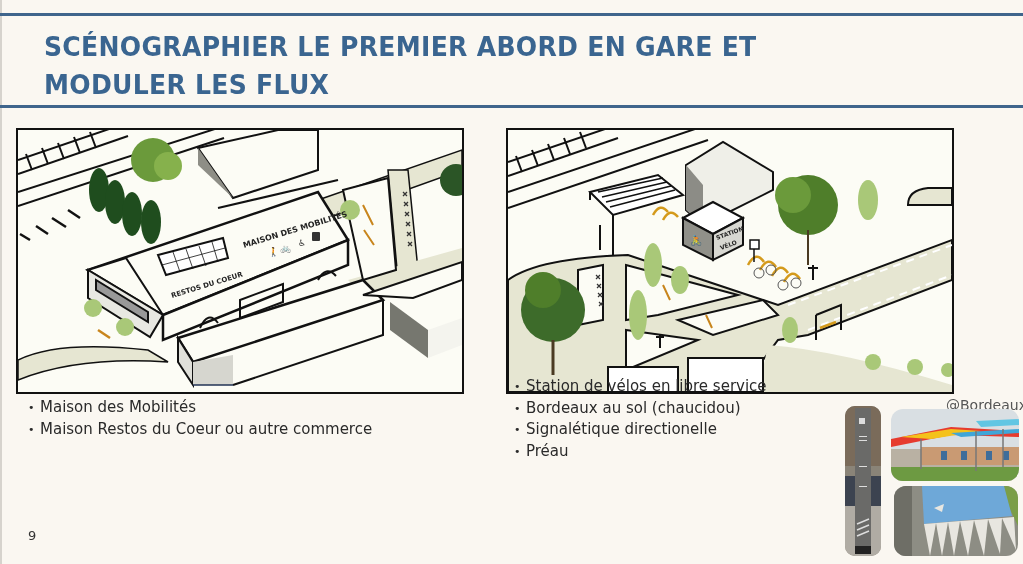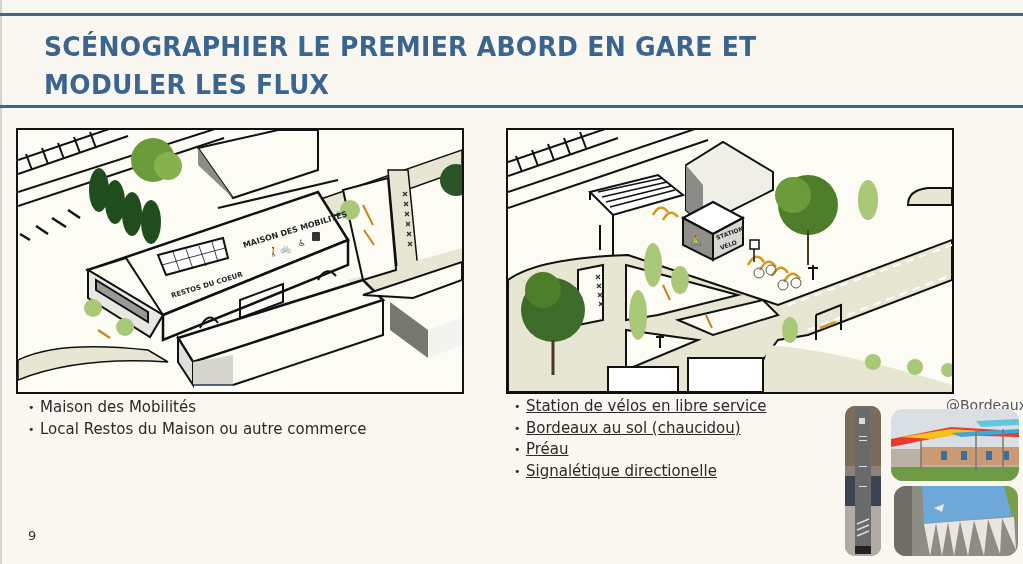--- a/index.html
+++ b/index.html
@@ -25,21 +25,21 @@
   .frame.left { left: 16px; top: 128px; width: 444px; height: 262px; }
   .frame.right { left: 506px; top: 128px; width: 444px; height: 262px; }
   .frame svg { display: block; }
   .bullets {
     position: absolute; list-style: none; margin: 0; padding: 0;
     font-family: "DejaVu Sans", sans-serif; font-size: 15px; color: #2a2a2a; line-height: 21.5px;
   }
   .bullets li { position: relative; padding-left: 12px; }
   .bullets li::before { content: "•"; position: absolute; left: 0; top: 0; font-size: 11px; }
   .bullets.left { left: 28px; top: 397px; }
-  .bullets.right { left: 514px; top: 396px; text-decoration: underline; }
+  .bullets.right { left: 514px; top: 376px; }
   .page-num { position: absolute; left: 28px; top: 528px; font-size: 13px; color: #333; }
   .credit { position: absolute; left: 946px; top: 397px; font-size: 14px; color: #555; }
   .photo { position: absolute; border-radius: 10px; overflow: hidden; }
   .photo.sign { left: 845px; top: 406px; width: 36px; height: 150px; }
   .photo.canopy { left: 891px; top: 409px; width: 128px; height: 72px; border-radius: 12px; }
   .photo.marking { left: 894px; top: 486px; width: 124px; height: 70px; border-radius: 12px; }
 </style>
 </head>
 <body>
 
@@ -136,21 +136,21 @@
     <path d="M410 200 L444 188 L444 215 L410 228 Z" fill="#f4f4ee"></path>
 
     <circle cx="75" cy="178" r="9" fill="#a9c878"></circle>
     <circle cx="107" cy="197" r="9" fill="#a9c878"></circle>
     <path d="M80 200 L92 208" stroke="#c8851c" stroke-width="2.5"></path>
   </svg>
 </div>
 
 <ul class="bullets left">
   <li>Maison des Mobilités</li>
-  <li>Local Restos du Maison ou autre commerce</li>
+  <li>Maison Restos du Coeur ou autre commerce</li>
 </ul>
 
 <div class="frame right">
   <svg width="444" height="262" viewBox="0 0 444 262">
     <rect width="444" height="262" fill="#fcfcf5"></rect>
     <g stroke="#111" stroke-width="2" fill="none">
       <path d="M0 32 L100 -2"></path>
         <path d="M0 46 L110 8"></path>
       <path d="M14 42 L8 26 M30 36 L24 20 M46 30 L40 14 M62 24 L56 8 M78 18 L72 2"></path>
       <path d="M0 62 L190 -2"></path>
@@ -229,22 +229,22 @@
     </g>
     <path d="M420 58 Q400 60 400 75 L444 75 L444 58 Z" fill="#e6e6d2" stroke="#111" stroke-width="2"></path>
     <rect x="100" y="237" width="70" height="25" fill="#fff" stroke="#111" stroke-width="2"></rect>
     <rect x="180" y="228" width="75" height="34" fill="#fff" stroke="#111" stroke-width="2"></rect>
   </svg>
 </div>
 
 <ul class="bullets right">
   <li>Station de vélos en libre service</li>
   <li>Bordeaux au sol (chaucidou)</li>
+  <li>Signalétique directionelle</li>
   <li>Préau</li>
-  <li>Signalétique directionelle</li>
 </ul>
 
 <div class="credit">@Bordeaux</div>
 
 <div class="photo sign">
   <svg width="36" height="150" viewBox="0 0 36 150">
     <rect width="36" height="150" fill="#8a8478"></rect>
     <rect x="0" y="0" width="36" height="60" fill="#7a6b5a"></rect>
     <rect x="0" y="70" width="36" height="30" fill="#3c4350"></rect>
     <rect x="0" y="100" width="36" height="50" fill="#b0aca4"></rect>

